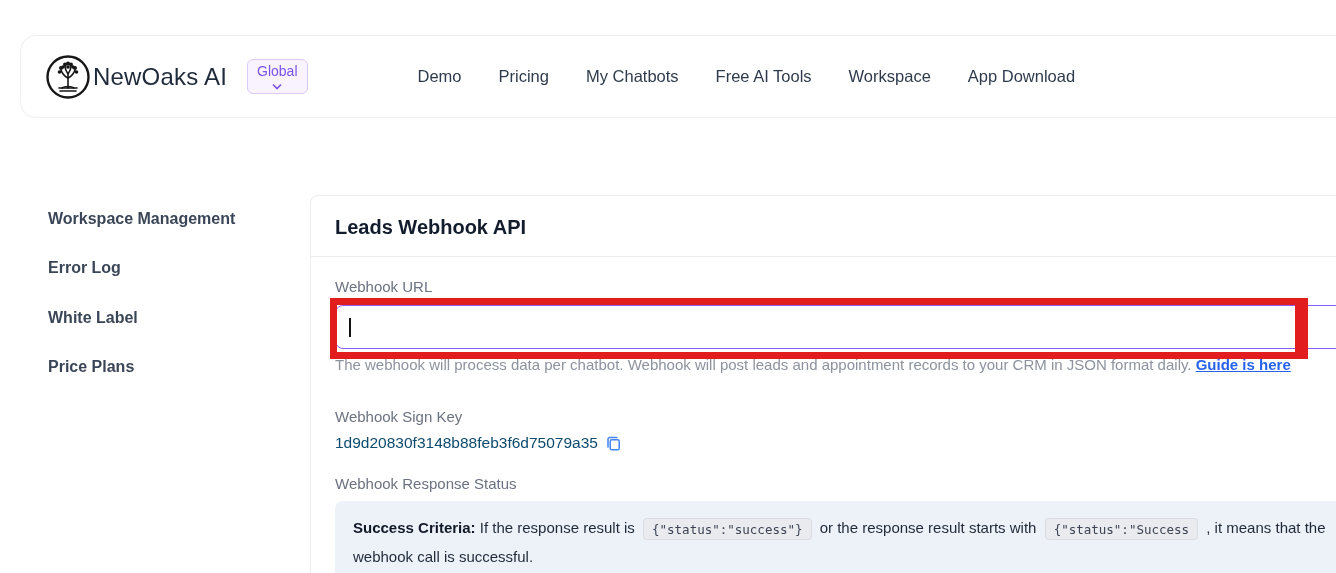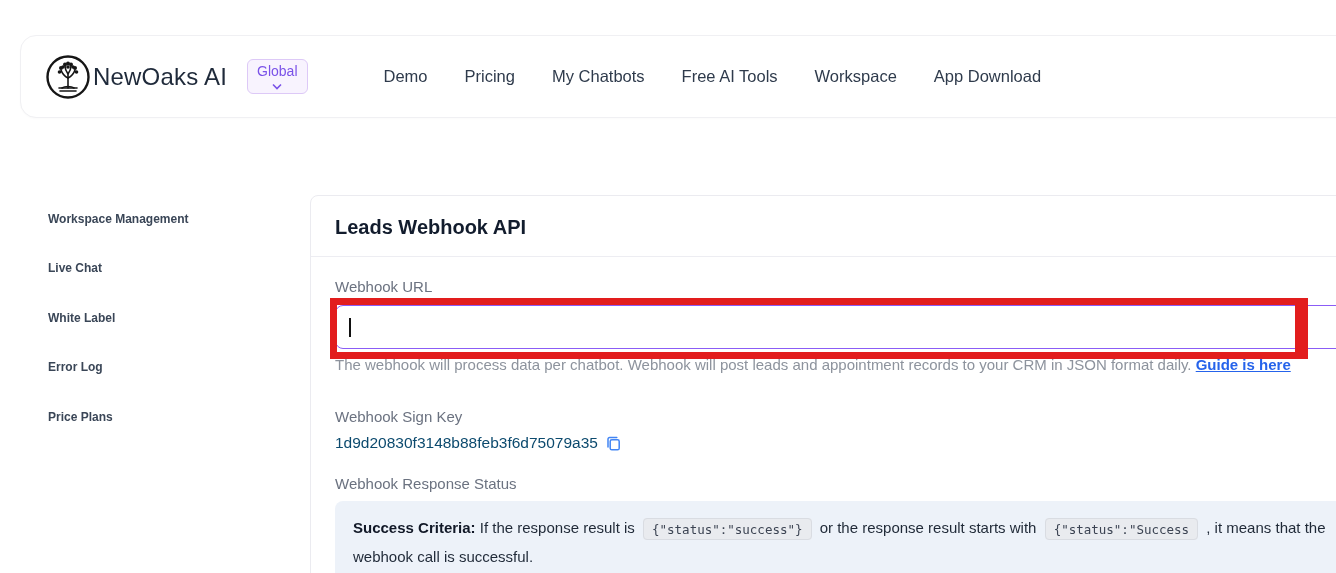--- a/index.html
+++ b/index.html
@@ -13,28 +13,28 @@
     box-shadow: 0 1px 2px rgba(0,0,0,.02);
     display: flex; align-items: center; padding-left: 24px;
   }
   .logo-wrap { width: 46px; height: 46px; flex: 0 0 auto; }
   .brand { margin-left: 2px; font-size: 24px; font-weight: 400; color: #1f2a3a; letter-spacing: .2px; }
   .region-badge {
     margin-left: 20px; display: inline-flex; align-items: center; gap: 4px;
     font-size: 14px; color: #7a52e8; background: #f8f3fe; border: 1px solid #ddc9f7;
     border-radius: 6px; padding: 3px 9px; cursor: pointer; flex-direction: column;
   }
-  .main-nav { display: flex; gap: 37px; margin-left: 76px; }
+  .main-nav { display: flex; gap: 37px; margin-left: 110px; }
   .main-nav .nav-item { font-size: 16.5px; color: #2f3b4c; cursor: pointer; white-space: nowrap; }
 
   
   .sidebar { position: absolute; left: 38px; top: 194px; width: 254px; }
   .side-item {
     height: 49.5px; display: flex; align-items: center; padding: 0 10px;
-    font-size: 12px; font-weight: 600; color: #3a4657; cursor: pointer;
+    font-size: 16px; font-weight: 600; color: #3a4657; cursor: pointer;
     border-radius: 10px; white-space: nowrap;
   }
   .side-item.active { background: #f7f8fa; color: #7c3aed; }
 
   
   .main-card {
     position: absolute; left: 310px; top: 195px; right: -40px; bottom: -40px;
     background: #fff; border: 1px solid #ebebf0; border-radius: 8px 0 0 0;
   }
   .card-header { padding: 20px 24px 17px 24px; border-bottom: 1px solid #ededf2; }
@@ -121,23 +121,22 @@
     <span class="nav-item">Pricing</span>
     <span class="nav-item">My Chatbots</span>
     <span class="nav-item">Free AI Tools</span>
     <span class="nav-item">Workspace</span>
     <span class="nav-item">App Download</span>
   </nav>
 </div>
 
 <div class="sidebar">
   <div class="side-item">Workspace Management</div>
-  <div class="side-item">Live Chat</div>
+  <div class="side-item">Error Log</div>
   <div class="side-item">White Label</div>
-  <div class="side-item">Error Log</div>
   <div class="side-item">Price Plans</div>
 </div>
 
 <div class="main-card">
   <div class="card-header">
     <div class="card-title">Leads Webhook API</div>
   </div>
   <div class="card-body">
 
     <div class="field-label">Webhook URL</div>

